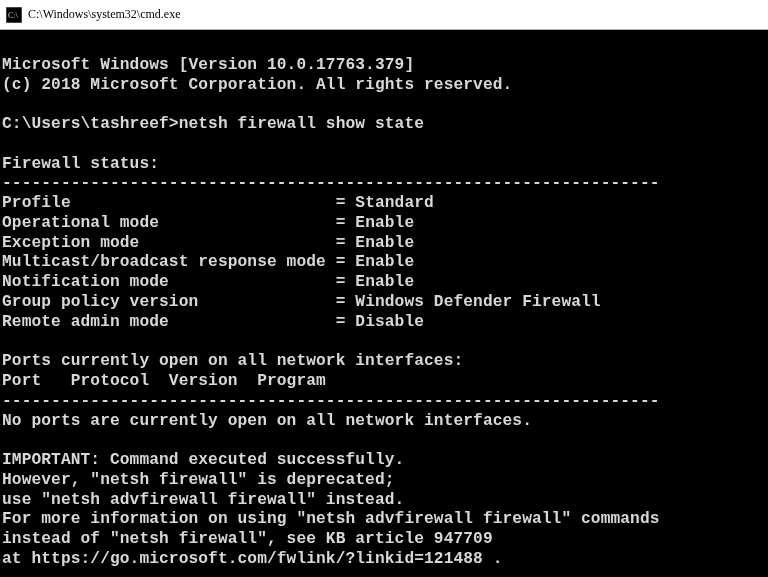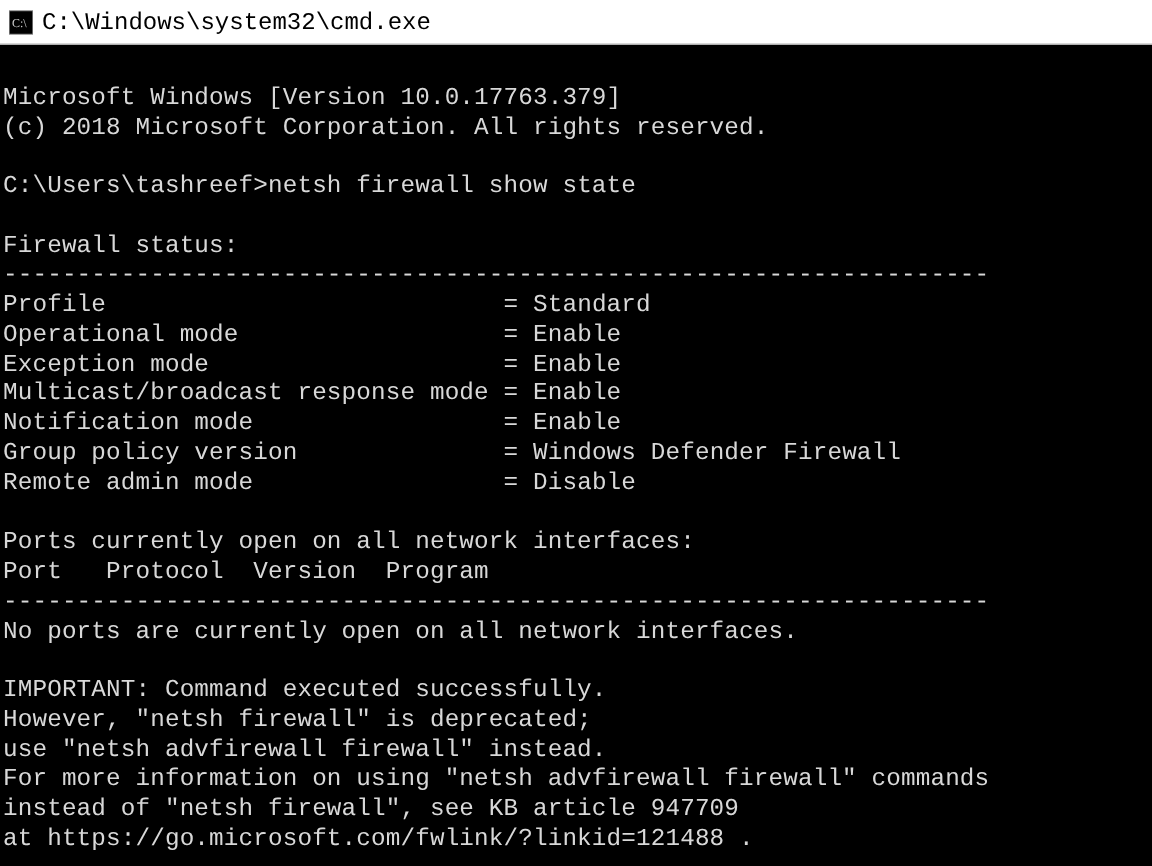--- a/index.html
+++ b/index.html
@@ -24,34 +24,35 @@
     }
     .title-icon {
       width: 16px;
       height: 16px;
       margin-right: 6px;
       display: inline-flex;
       align-items: center;
       justify-content: center;
     }
     .title-text {
-      font-family: Liberation Mono, monospace;
-      font-size: 16px;
+      font-family: Liberation Serif, serif;
+      font-size: 12px;
       color: #000;
     }
     .terminal {
       background: #000000;
       color: #d8d8d8;
       font-size: 16.2px;
       line-height: 1.22;
       padding: 6px 2px 0 2px;
       height: calc(577px - 30px);
       white-space: pre;
       letter-spacing: 0.1px;
       overflow: hidden;
+      font-weight: bold;
     }
     .prompt-cmd {
       color: #d8d8d8;
     }
   </style>
 </head>
 <body>
 
 <div class="title-bar">
   <span class="title-icon">

